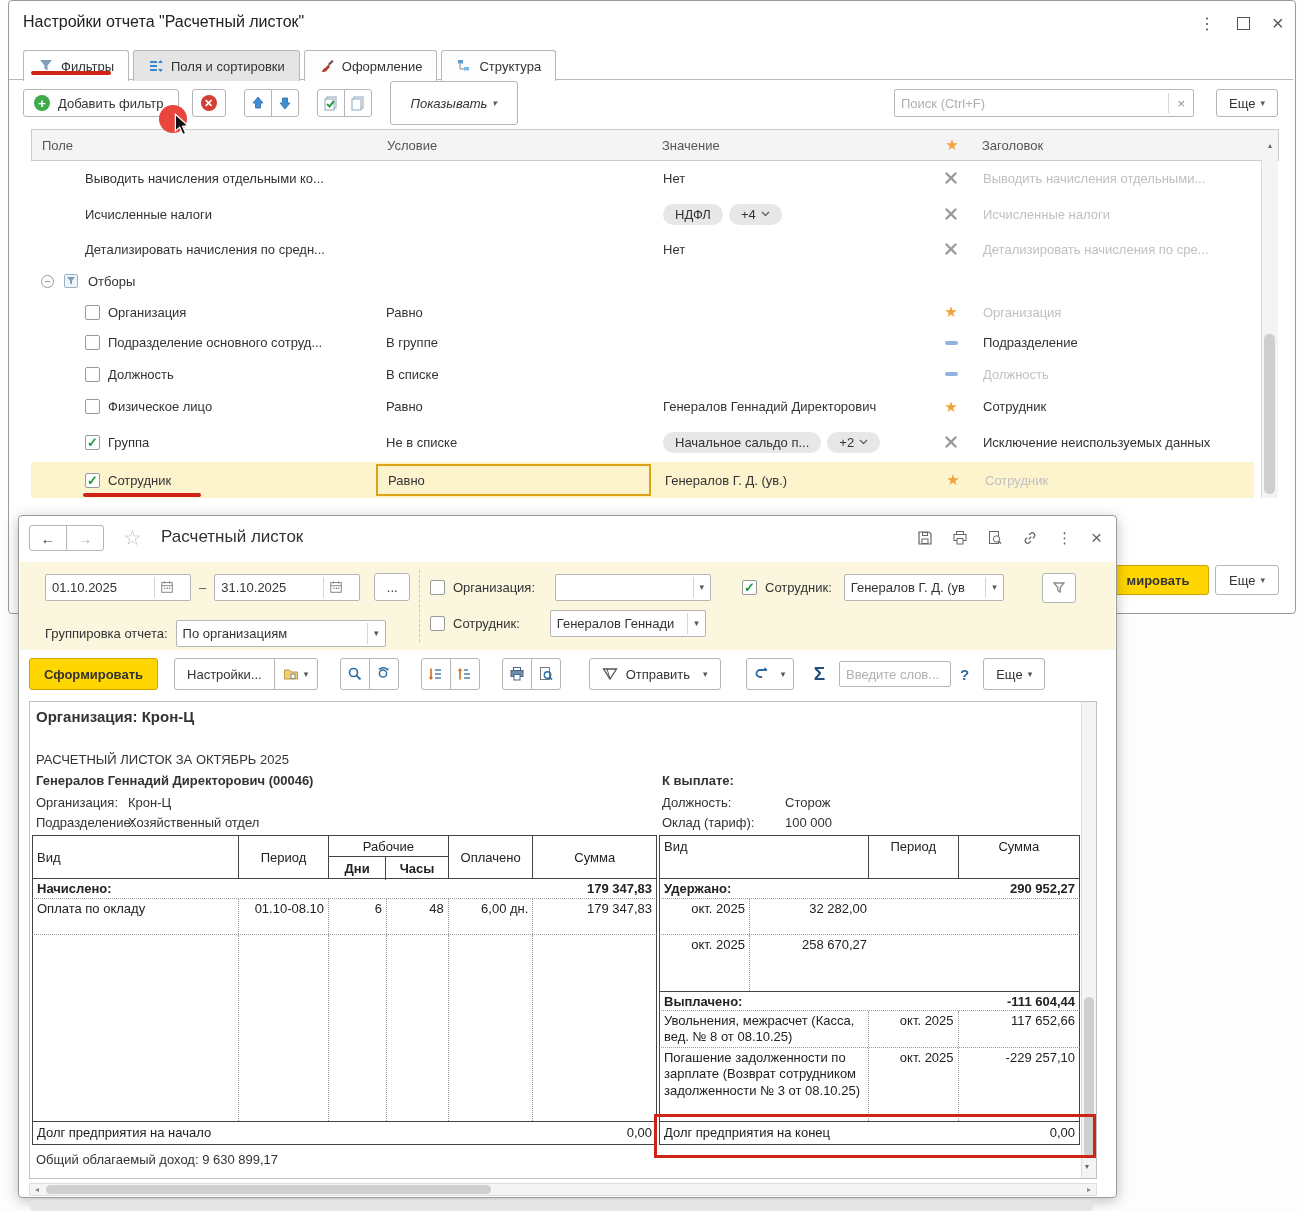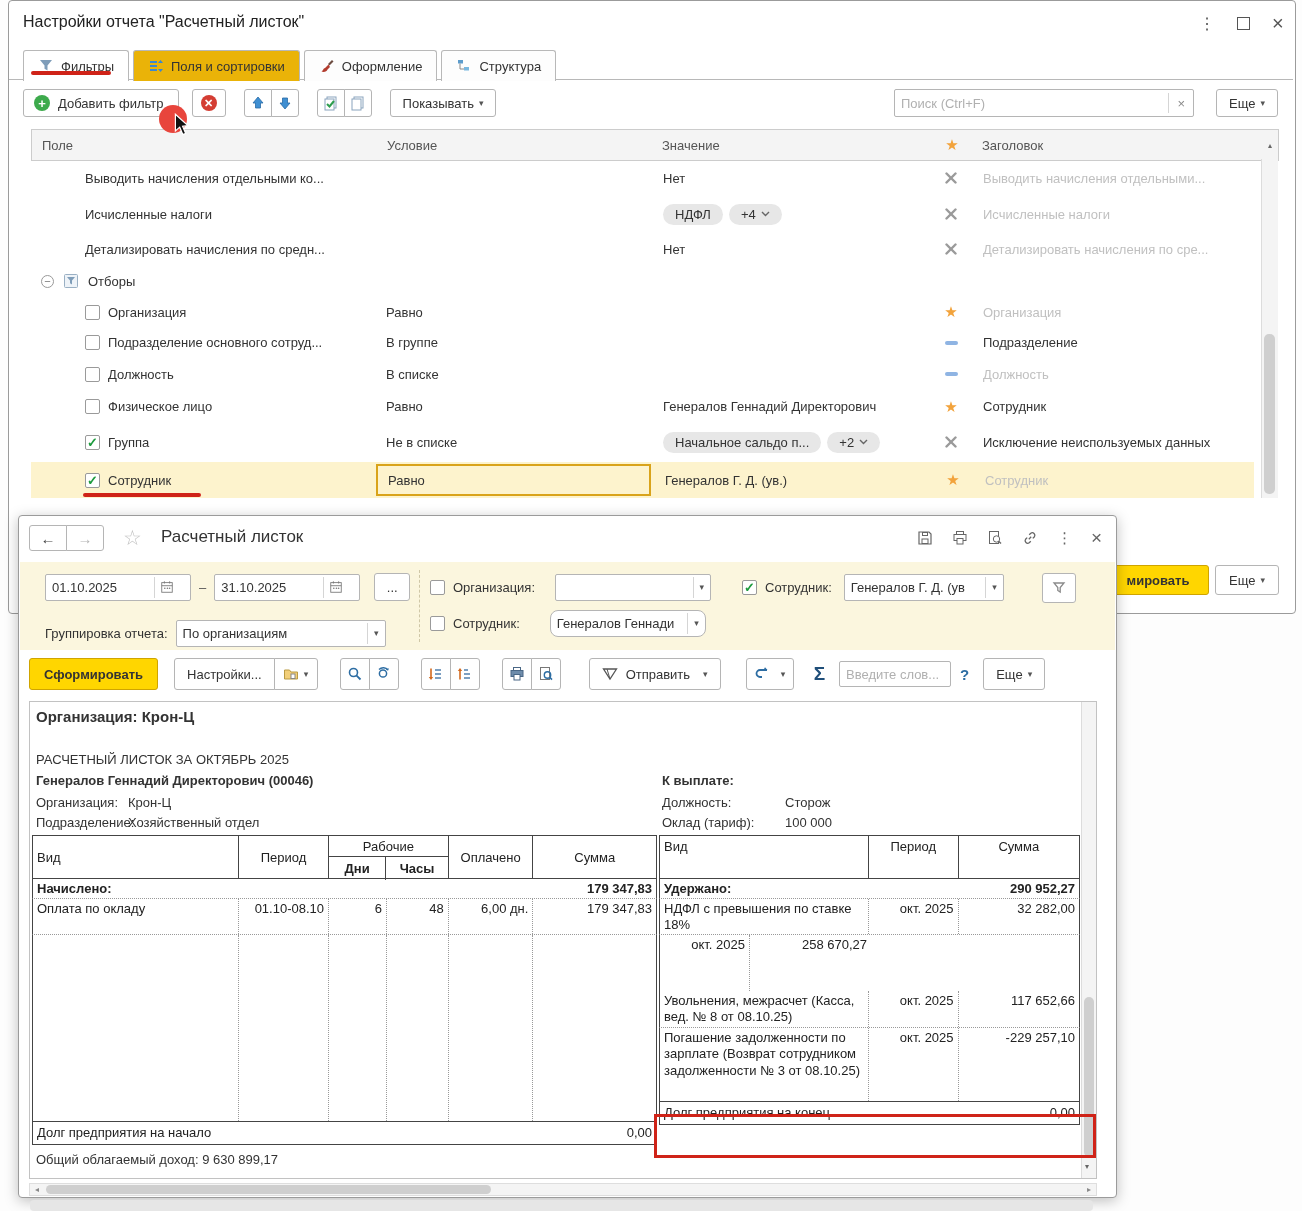--- a/index.html
+++ b/index.html
@@ -76,21 +76,21 @@
     </div>
 
     <div class="abs" style="left:0;top:78px;width:1284px;border-bottom:1px solid #b8b8b8;"></div>
     <div class="abs flex" style="left:14px;top:50px;height:29px;gap:4px;">
       <div class="flex" style="height:30px;padding:0 14px;background:#fff;border:1px solid #b8b8b8;border-bottom:none;border-radius:3px 3px 0 0;gap:7px;position:relative;z-index:2;">
         <svg class="icon16" viewBox="0 0 16 16">
             <path d="M2 2 h12 l-4.5 5.5 v5 l-3 -1.8 v-3.2 z" fill="#7f9db9"></path>
           </svg>
         <span>Фильтры</span>
       </div>
-      <div class="flex" style="height:30px;padding:0 14px;background:#eab308;border:1px solid #b8b8b8;border-bottom:none;border-radius:3px 3px 0 0;gap:7px;">
+      <div class="flex" style="height:30px;padding:0 14px;background:#e5e5e5;border:1px solid #b8b8b8;border-bottom:none;border-radius:3px 3px 0 0;gap:7px;">
         <svg class="icon16" viewBox="0 0 16 16">
             <g stroke="#3a87d0" stroke-width="2">
               <line x1="2" y1="4" x2="9" y2="4"></line>
               <line x1="2" y1="8" x2="9" y2="8"></line>
               <line x1="2" y1="12" x2="9" y2="12"></line>
             </g>
             <path d="M12.5 2 l2.5 3 h-5 z" fill="#3a87d0"></path>
             <path d="M12.5 14 l2.5 -3 h-5 z" fill="#3a87d0"></path>
           </svg>
         <span>Поля и сортировки</span>
@@ -142,21 +142,21 @@
               <path d="M4 9 l2.5 2.5 L11 6" stroke="#2e9e4f" stroke-width="2" fill="none"></path>
             </svg>
         </div>
         <div class="btn" style="width:28px;height:28px;">
           <svg class="icon16" viewBox="0 0 16 16">
               <rect x="4" y="2" width="9" height="11" fill="#fff" stroke="#8aa4bd"></rect>
               <rect x="2" y="4" width="9" height="11" fill="#fff" stroke="#8aa4bd"></rect>
             </svg>
         </div>
       </div>
-      <div class="btn" style="height:28px;padding:0 12px;margin-left:18px;">
+      <div class="btn" style="height:44px;padding:0 20px;margin-left:18px;font-style:italic;">
         <span>Показывать</span>
         <span class="caret">▾</span>
       </div>
     </div>
     <div class="abs flex" style="left:885px;top:88px;height:28px;">
       <div class="flex" style="width:300px;height:28px;border:1px solid #b5b5b5;border-radius:2px;background:#fff;box-sizing:border-box;">
         <input class="input" style="border: none; flex: 1 1 0%; height: 24px; outline: none;" placeholder="Поиск (Ctrl+F)">
         <span style="color:#8a8a8a;padding:0 8px;border-left:1px solid #d5d5d5;height:20px;display:inline-flex;align-items:center;">×</span>
       </div>
       <div class="btn" style="height:28px;padding:0 12px;margin-left:22px;">
@@ -443,21 +443,21 @@
       <div class="abs flex" style="left:25px;top:57px;height:28px;">
         <span>Группировка отчета:</span>
         <div class="flex" style="width:210px;height:27px;border:1px solid #b5b5b5;background:#fff;border-radius:2px;box-sizing:border-box;margin-left:8px;">
           <span style="flex:1;padding-left:6px;">По организациям</span>
           <span style="border-left:1px solid #d5d5d5;height:21px;display:inline-flex;align-items:center;padding:0 6px;font-size:9px;color:#555;">▾</span>
         </div>
       </div>
       <div class="abs flex" style="left:410px;top:47px;height:28px;gap:8px;">
         <span class="cb"></span>
         <span>Сотрудник:</span>
-        <div class="flex" style="width:156px;height:27px;border:1px solid #b5b5b5;background:#fff;border-radius:8px;box-sizing:border-box;margin-left:22px;justify-content:flex-end;">
+        <div class="flex" style="width:156px;height:27px;border:1px solid #b5b5b5;background:#fff;border-radius:2px;box-sizing:border-box;margin-left:22px;justify-content:flex-end;">
           <span style="flex:1;padding-left:6px;white-space:nowrap;overflow:hidden;">Генералов Геннади</span>
           <span style="border-left:1px solid #d5d5d5;height:21px;display:inline-flex;align-items:center;padding:0 6px;font-size:9px;color:#555;">▾</span>
         </div>
       </div>
     </div>
 
     <div class="abs flex" style="left:10px;top:142px;height:32px;">
       <div class="btn yellow" style="height:32px;padding:0 14px;">
           <span>Сформировать</span>
         </div>
@@ -618,27 +618,30 @@
         <div class="hrow" style="height:44px;border-bottom:1px solid #444;">
           <div class="hc" style="width:210px;justify-content:flex-start;padding-left:4px;align-items:flex-start;padding-top:3px;">Вид</div>
           <div class="hc" style="width:90px;align-items:flex-start;padding-top:3px;">Период</div>
           <div class="hc" style="width:121px;align-items:flex-start;padding-top:3px;">Сумма</div>
         </div>
         <div class="brow dotbot" style="height:20px;font-weight:bold;">
           <div class="bc" style="flex:1;border-right:none;">Удержано:</div>
           <div class="bc num" style="width:121px;">290 952,27</div>
         </div>
         <div class="brow dotbot" style="height:36px;">
-          <div class="bc" style="width:210px;">НДФЛ с превышения по ставке 18%</div>
           <div class="bc num" style="width:90px;">окт. 2025</div>
           <div class="bc num" style="width:121px;">32 282,00</div>
         </div>
         <div class="brow" style="height:56px;">
           <div class="bc num" style="width:90px;">окт. 2025</div>
           <div class="bc num" style="width:121px;">258 670,27</div>
+        </div>
+        <div class="secrow dotbot" style="height:20px;">
+          <div class="bc" style="flex:1;border-right:none;">Выплачено:</div>
+          <div class="bc num" style="width:121px;">-111 604,44</div>
         </div>
         <div class="brow dotbot" style="height:37px;">
           <div class="bc" style="width:210px;">Увольнения, межрасчет (Касса, вед. № 8 от 08.10.25)</div>
           <div class="bc num" style="width:90px;">окт. 2025</div>
           <div class="bc num" style="width:121px;">117 652,66</div>
         </div>
         <div class="brow" style="height:73px;">
           <div class="bc" style="width:210px;">Погашение задолженности по зарплате (Возврат сотрудником задолженности № 3 от 08.10.25)</div>
           <div class="bc num" style="width:90px;">окт. 2025</div>
           <div class="bc num" style="width:121px;">-229 257,10</div>

